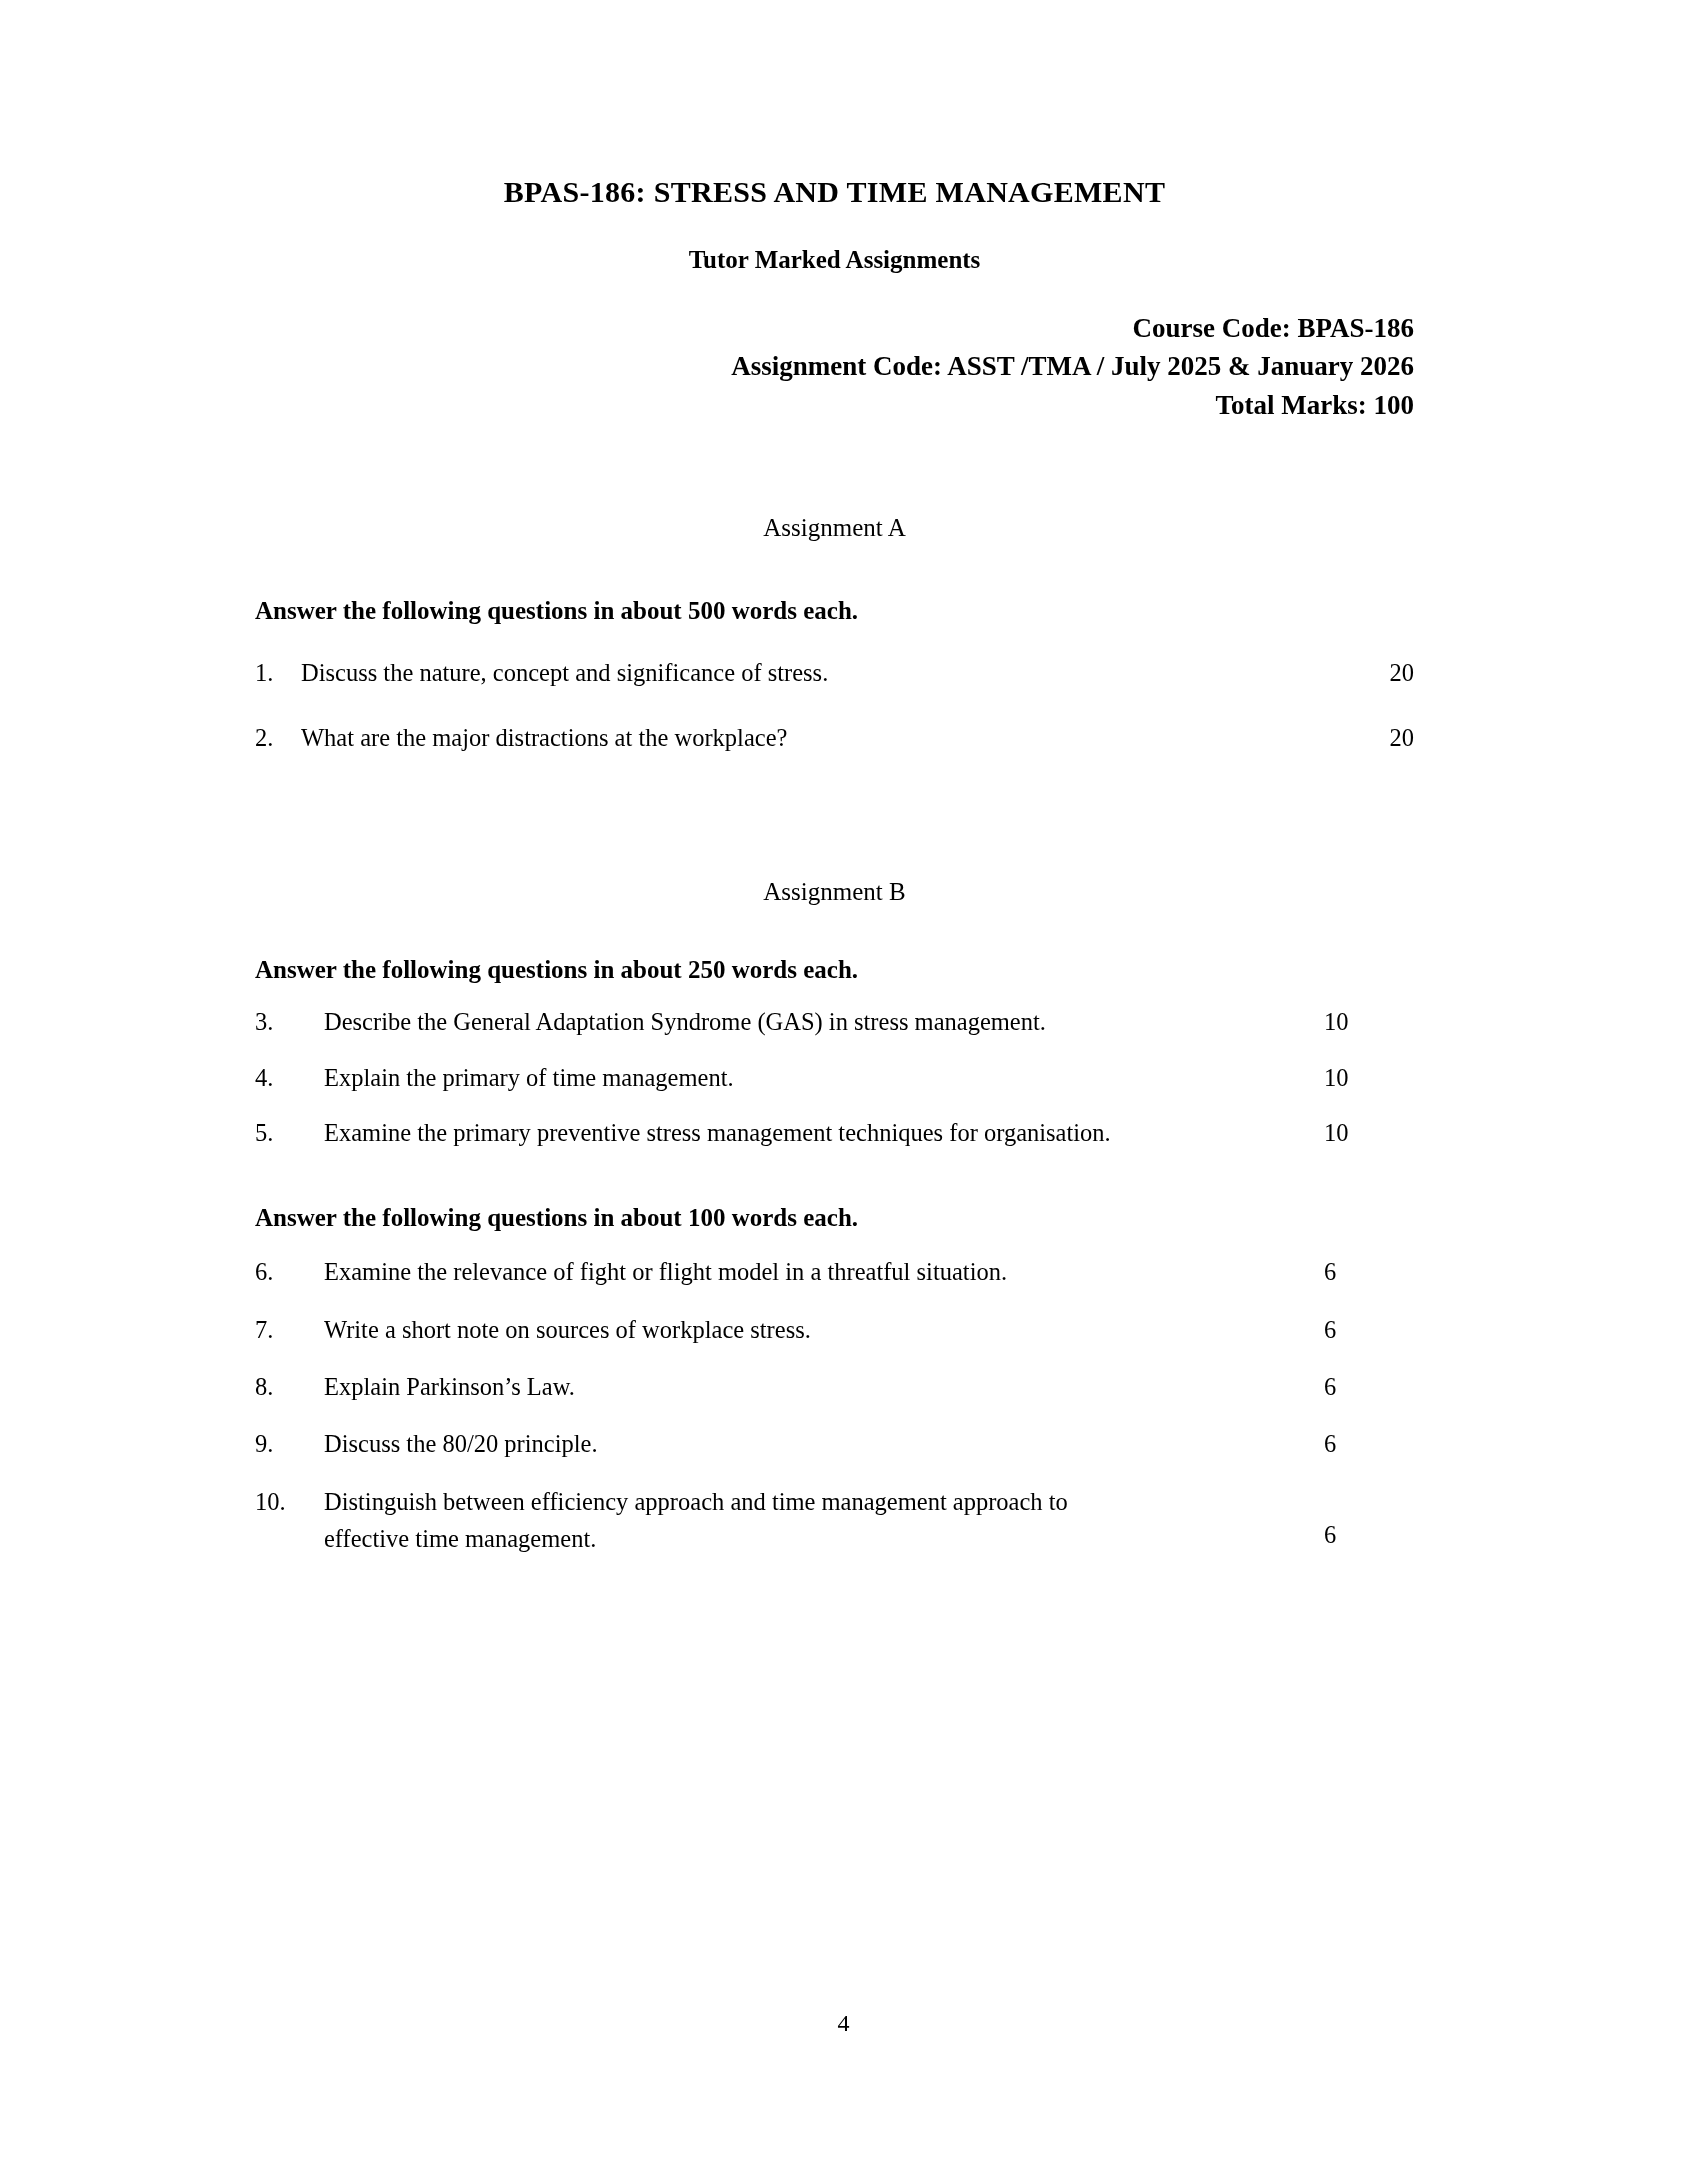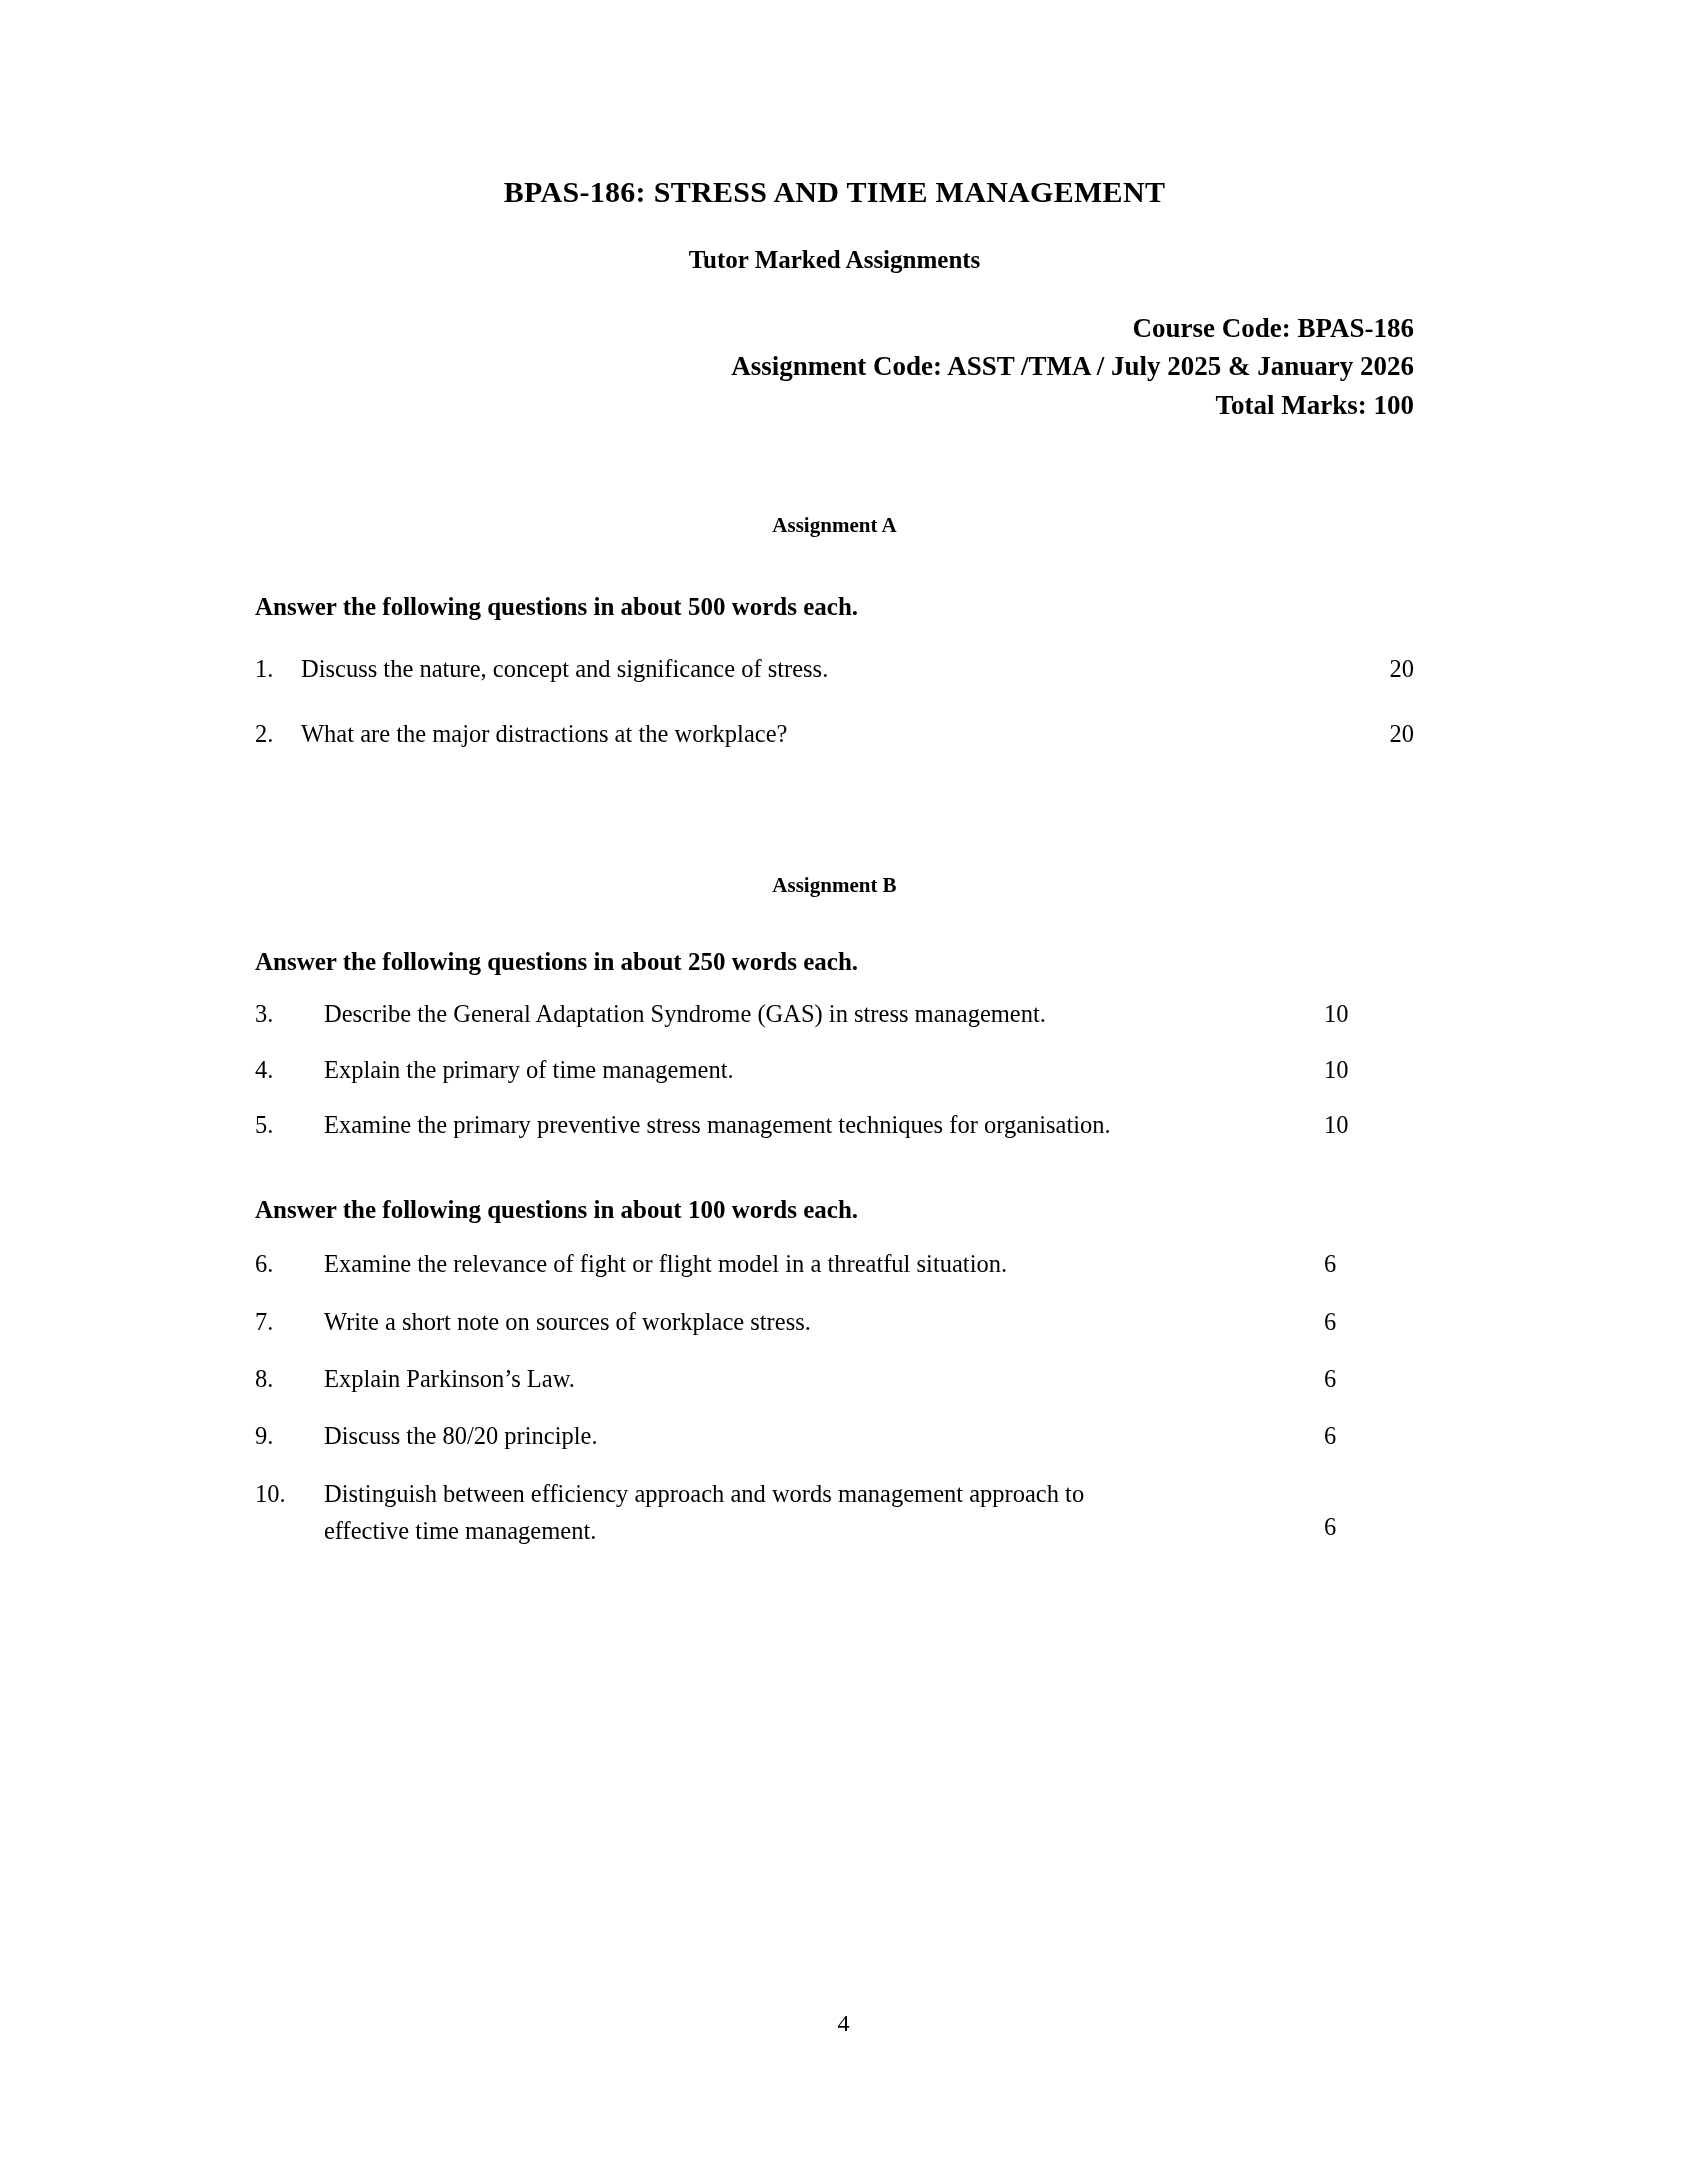--- a/index.html
+++ b/index.html
@@ -53,22 +53,22 @@
   .meta-block {
     text-align: right;
     font-weight: bold;
     font-size: 27px;
     line-height: 1.42;
     margin-top: 37px;
   }
 
   .section-heading {
     text-align: center;
-    font-weight: bold;
-    font-size: 21px;
+    font-weight: normal;
+    font-size: 25px;
     line-height: 1.0;
   }
   .section-a-heading { margin-top: 91px; }
   .section-b-heading { margin-top: 126px; }
 
   .instruction {
     font-weight: bold;
     font-size: 25px;
     line-height: 1.0;
   }
@@ -196,21 +196,21 @@
         <span class="qmarks">6</span>
       </div>
       <div class="qrow">
         <span class="qnum">9.</span>
         <span class="qtext">Discuss the 80/20 principle.</span>
         <span class="qmarks">6</span>
       </div>
       <div class="qrow">
         <span class="qnum">10.</span>
         <span class="qtext">
-          <span class="qtext-line">Distinguish between efficiency approach and words management approach to</span>
+          <span class="qtext-line">Distinguish between efficiency approach and time management approach to</span>
           <span class="qtext-line">effective time management.</span>
         </span>
         <span class="qmarks align-second">6</span>
       </div>
     </div>
 
   </div>
 
   <div class="page-number">4</div>
 </div>

